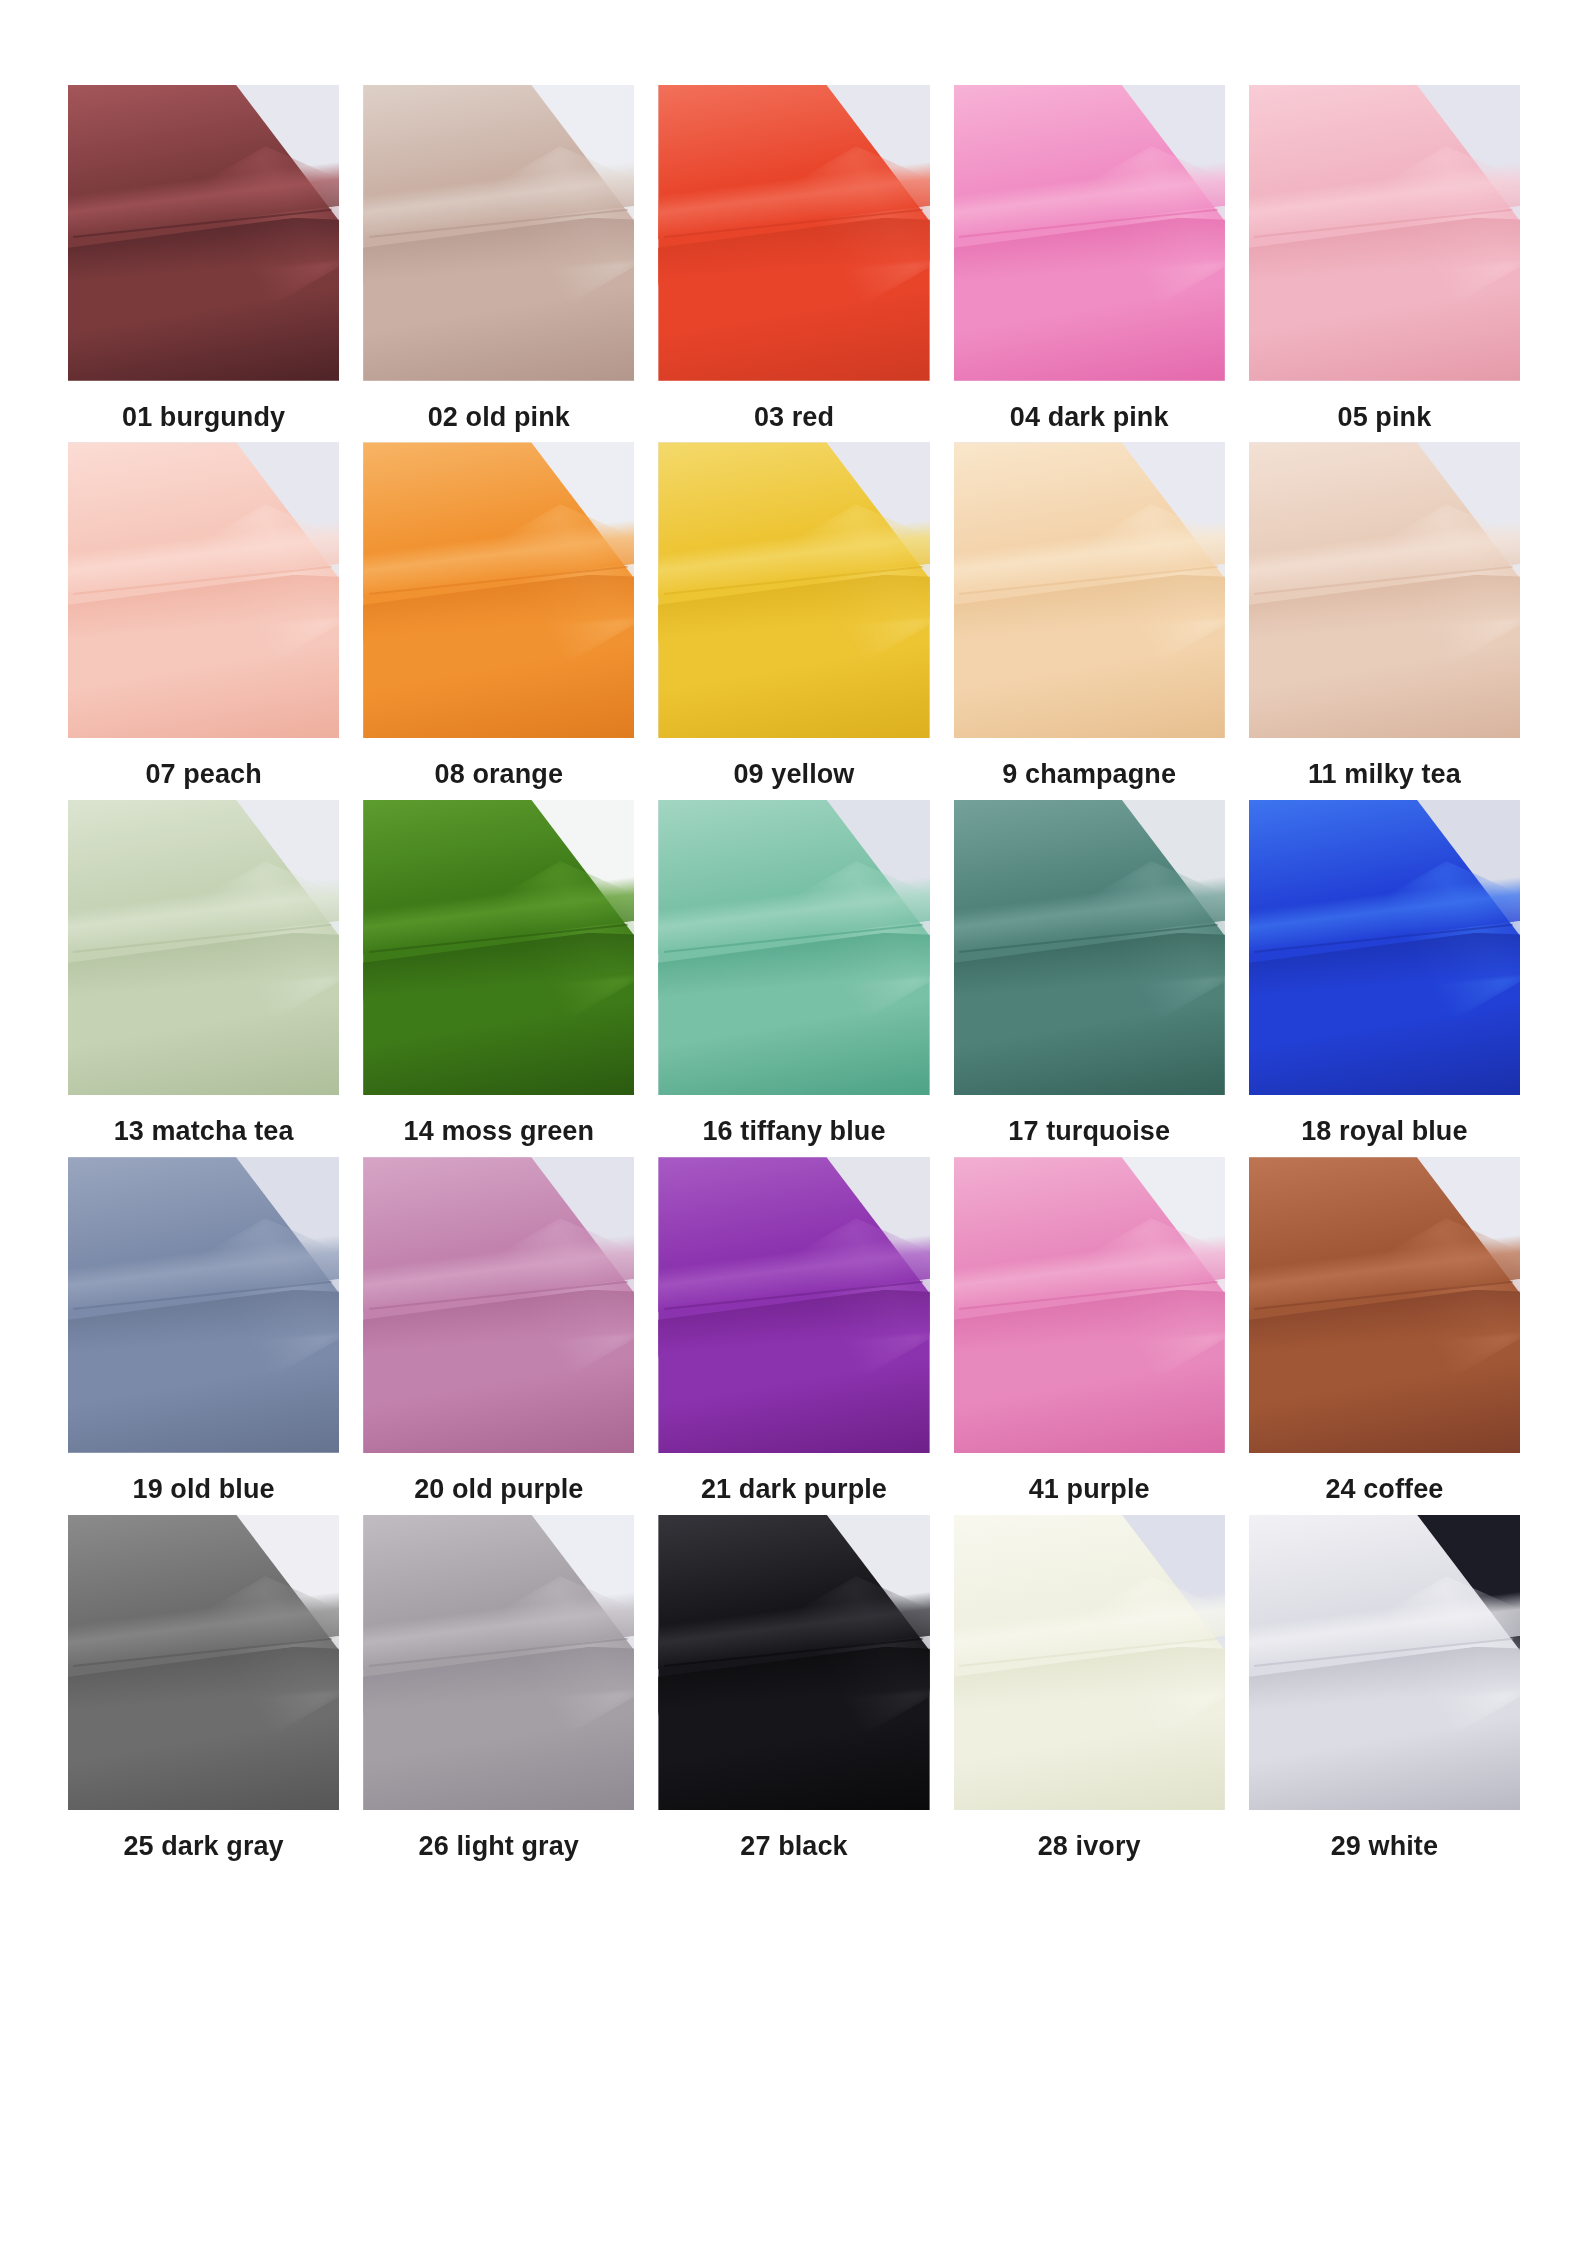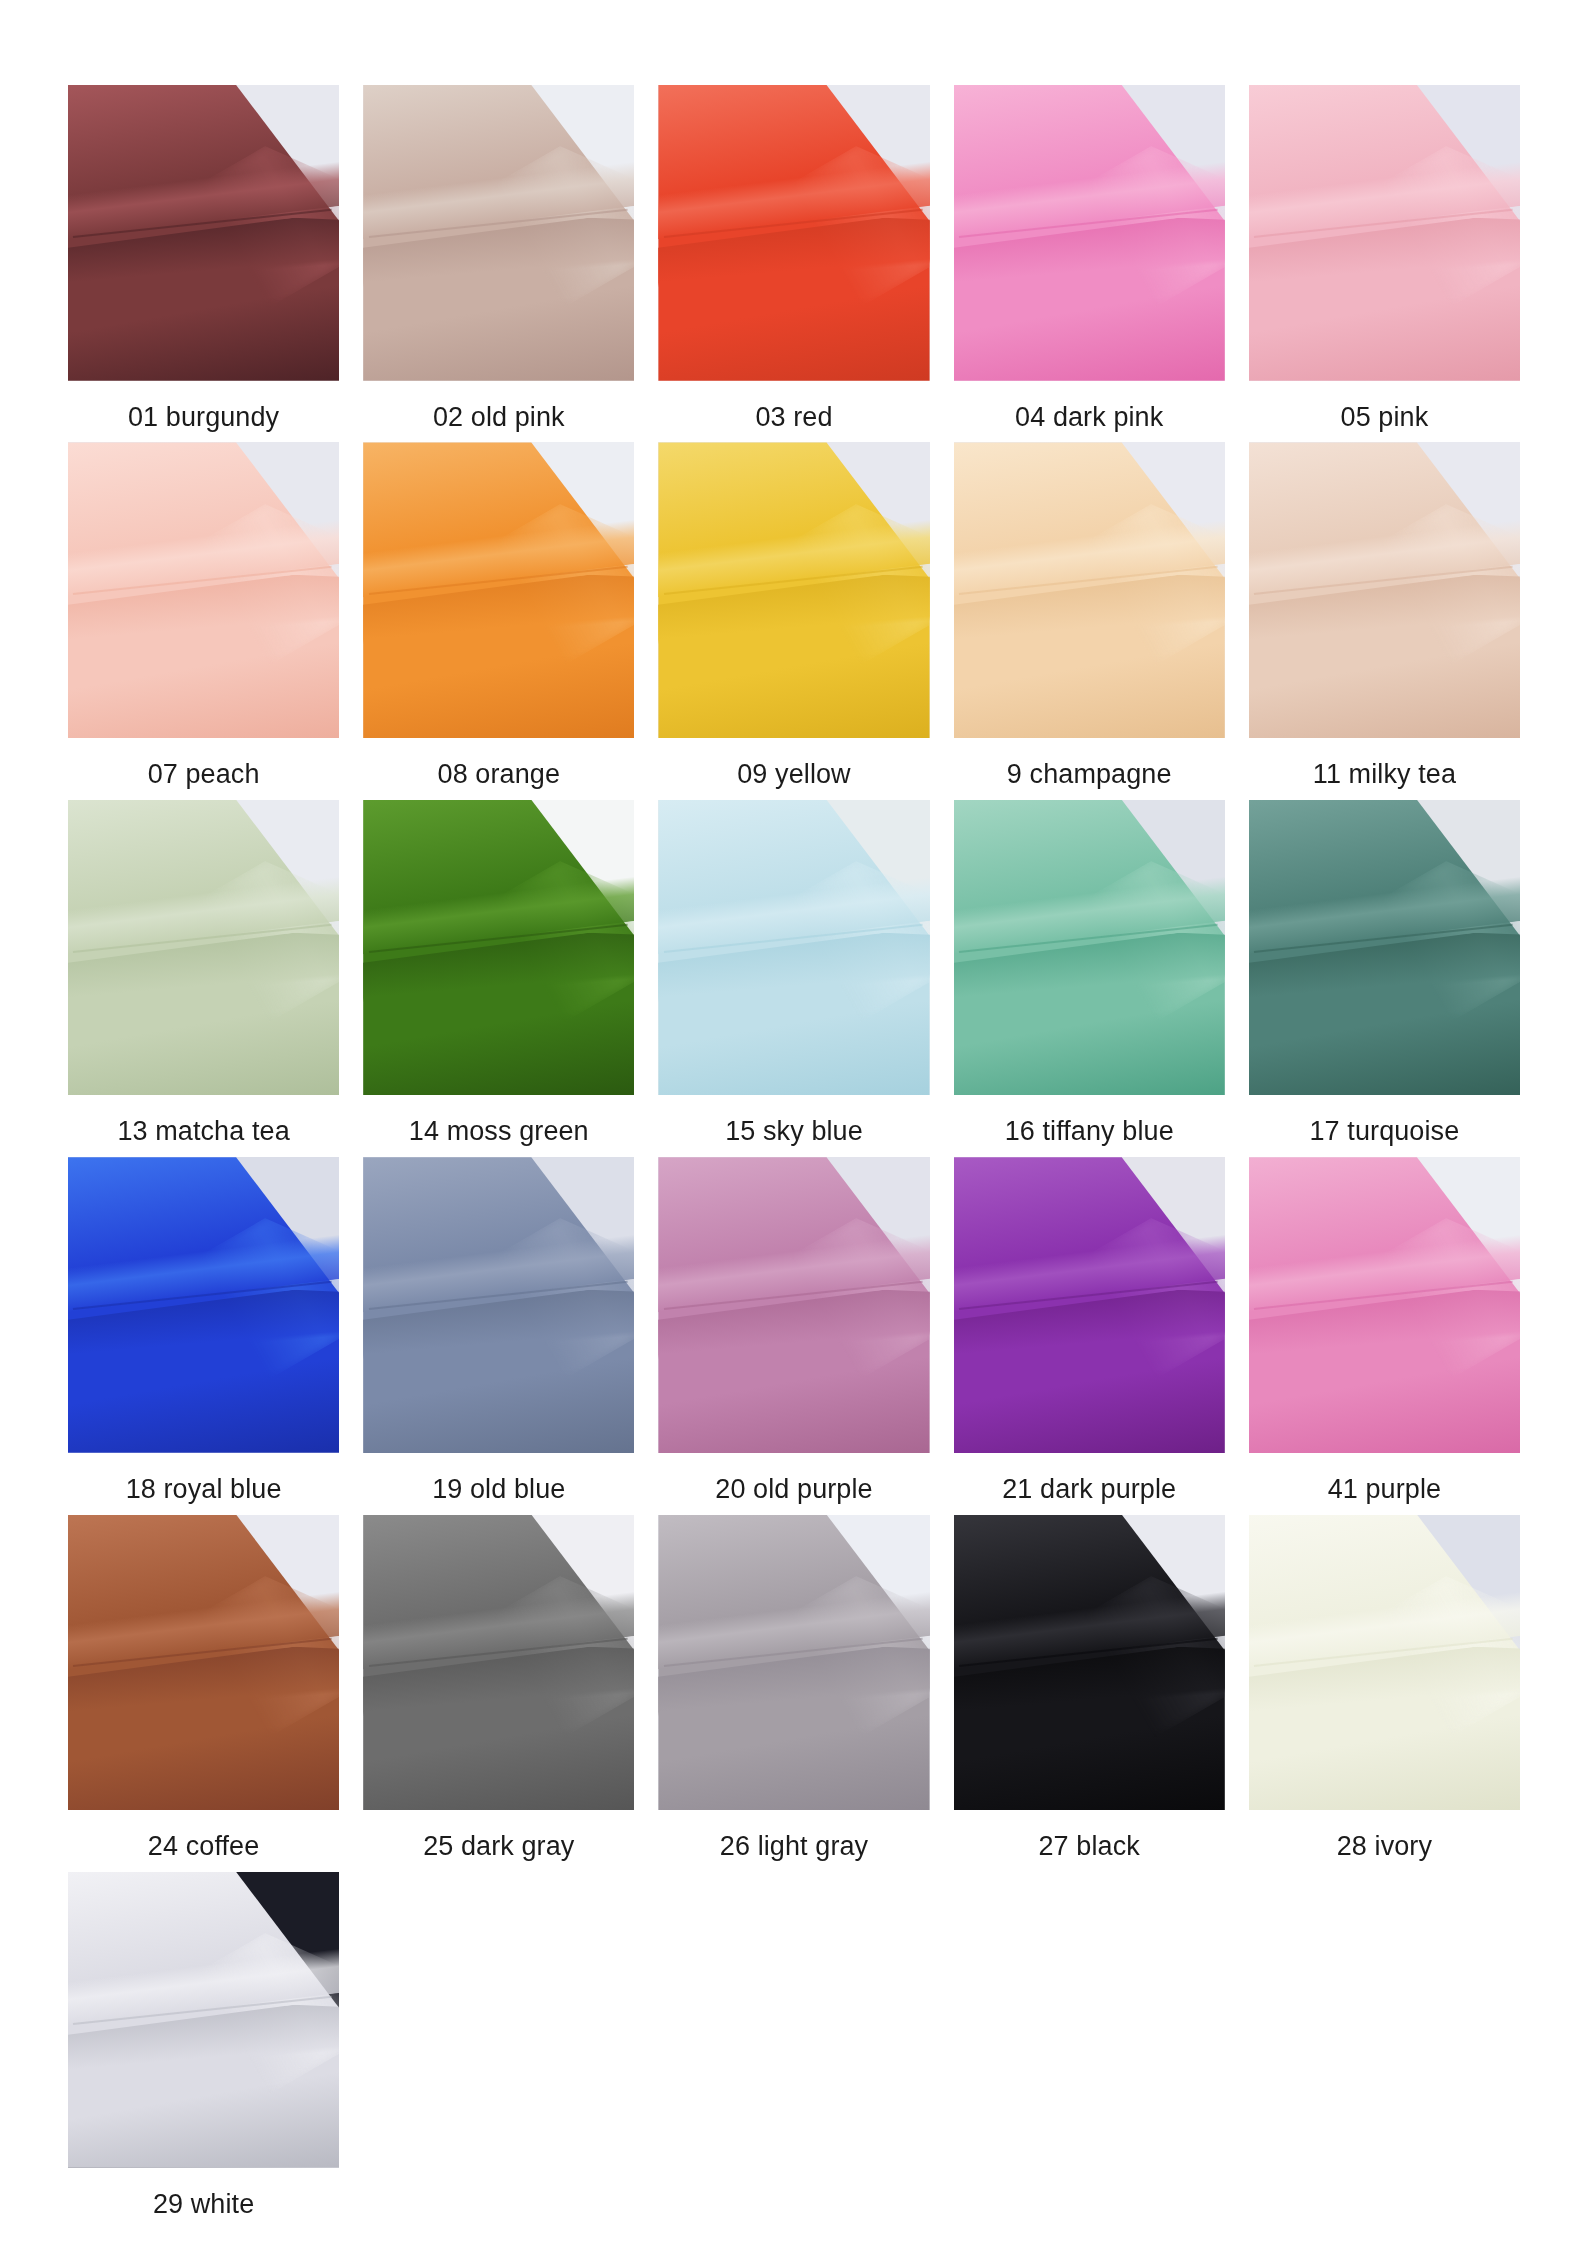--- a/index.html
+++ b/index.html
@@ -18,20 +18,21 @@
   }
   #grid {
     position: absolute;
     left: 68px;
     top: 85px;
     width: 1452px;
     display: grid;
     grid-template-columns: repeat(5, 1fr);
     column-gap: 24px;
     row-gap: 10px;
+    font-weight: bold;
   }
   .cell {
     display: flex;
     flex-direction: column;
     align-items: center;
   }
   .swatch {
     position: relative;
     width: 100%;
     aspect-ratio: 177 / 193;
@@ -234,31 +235,20 @@
           <div class="sheet" style="background: linear-gradient(170deg, rgb(93, 156, 46) 0%, rgb(61, 122, 24) 34%, rgb(61, 122, 24) 72%, rgb(43, 90, 16) 100%); clip-path: polygon(0% 0%, 62% 0%, 100% 46%, 100% 100%, 0% 100%);"></div>
           <div class="curl" style="background: linear-gradient(90deg, rgba(255, 255, 255, 0) 0%, rgb(93, 156, 46) 55%, rgba(255, 255, 255, 0) 100%); clip-path: polygon(0% 0%, 62% 0%, 100% 46%, 100% 100%, 0% 100%);"></div>
           <div class="fold-a" style="background: linear-gradient(rgba(255, 255, 255, 0) 0%, rgb(93, 156, 46) 40%, rgb(61, 122, 24) 100%); opacity: 0.75; clip-path: polygon(0% 0%, 100% 0%, 100% 100%, 0% 100%);"></div>
           <div class="crease" style="background: rgb(43, 90, 16);"></div>
           <div class="fold-b" style="background: linear-gradient(rgb(43, 90, 16) 0%, rgb(61, 122, 24) 90%, rgba(255, 255, 255, 0) 100%); opacity: 0.7; clip-path: polygon(0% 22%, 78% 0%, 100% 18%, 100% 100%, 0% 100%);"></div>
         </div>
         <div class="label">14 moss green</div>
       </div>
       <div class="cell">
         <div class="swatch">
-          <div class="bg" style="background: linear-gradient(160deg, rgb(230, 236, 238) 0%, rgb(230, 236, 238) 55%, rgb(243, 244, 247) 100%);"></div>
-          <div class="sheet" style="background: linear-gradient(170deg, rgb(215, 236, 243) 0%, rgb(191, 223, 233) 34%, rgb(191, 223, 233) 72%, rgb(166, 209, 222) 100%); clip-path: polygon(0% 0%, 62% 0%, 100% 46%, 100% 100%, 0% 100%);"></div>
-          <div class="curl" style="background: linear-gradient(90deg, rgba(255, 255, 255, 0) 0%, rgb(215, 236, 243) 55%, rgba(255, 255, 255, 0) 100%); clip-path: polygon(0% 0%, 62% 0%, 100% 46%, 100% 100%, 0% 100%);"></div>
-          <div class="fold-a" style="background: linear-gradient(rgba(255, 255, 255, 0) 0%, rgb(215, 236, 243) 40%, rgb(191, 223, 233) 100%); opacity: 0.75; clip-path: polygon(0% 0%, 100% 0%, 100% 100%, 0% 100%);"></div>
-          <div class="crease" style="background: rgb(166, 209, 222);"></div>
-          <div class="fold-b" style="background: linear-gradient(rgb(166, 209, 222) 0%, rgb(191, 223, 233) 90%, rgba(255, 255, 255, 0) 100%); opacity: 0.7; clip-path: polygon(0% 22%, 78% 0%, 100% 18%, 100% 100%, 0% 100%);"></div>
-        </div>
-        <div class="label">15 sky blue</div>
-      </div>
-      <div class="cell">
-        <div class="swatch">
           <div class="bg" style="background: linear-gradient(160deg, rgb(223, 226, 234) 0%, rgb(223, 226, 234) 55%, rgb(243, 244, 247) 100%);"></div>
           <div class="sheet" style="background: linear-gradient(170deg, rgb(162, 214, 194) 0%, rgb(120, 192, 166) 34%, rgb(120, 192, 166) 72%, rgb(77, 162, 133) 100%); clip-path: polygon(0% 0%, 62% 0%, 100% 46%, 100% 100%, 0% 100%);"></div>
           <div class="curl" style="background: linear-gradient(90deg, rgba(255, 255, 255, 0) 0%, rgb(162, 214, 194) 55%, rgba(255, 255, 255, 0) 100%); clip-path: polygon(0% 0%, 62% 0%, 100% 46%, 100% 100%, 0% 100%);"></div>
           <div class="fold-a" style="background: linear-gradient(rgba(255, 255, 255, 0) 0%, rgb(162, 214, 194) 40%, rgb(120, 192, 166) 100%); opacity: 0.75; clip-path: polygon(0% 0%, 100% 0%, 100% 100%, 0% 100%);"></div>
           <div class="crease" style="background: rgb(77, 162, 133);"></div>
           <div class="fold-b" style="background: linear-gradient(rgb(77, 162, 133) 0%, rgb(120, 192, 166) 90%, rgba(255, 255, 255, 0) 100%); opacity: 0.7; clip-path: polygon(0% 22%, 78% 0%, 100% 18%, 100% 100%, 0% 100%);"></div>
         </div>
         <div class="label">16 tiffany blue</div>
       </div>
       <div class="cell">

